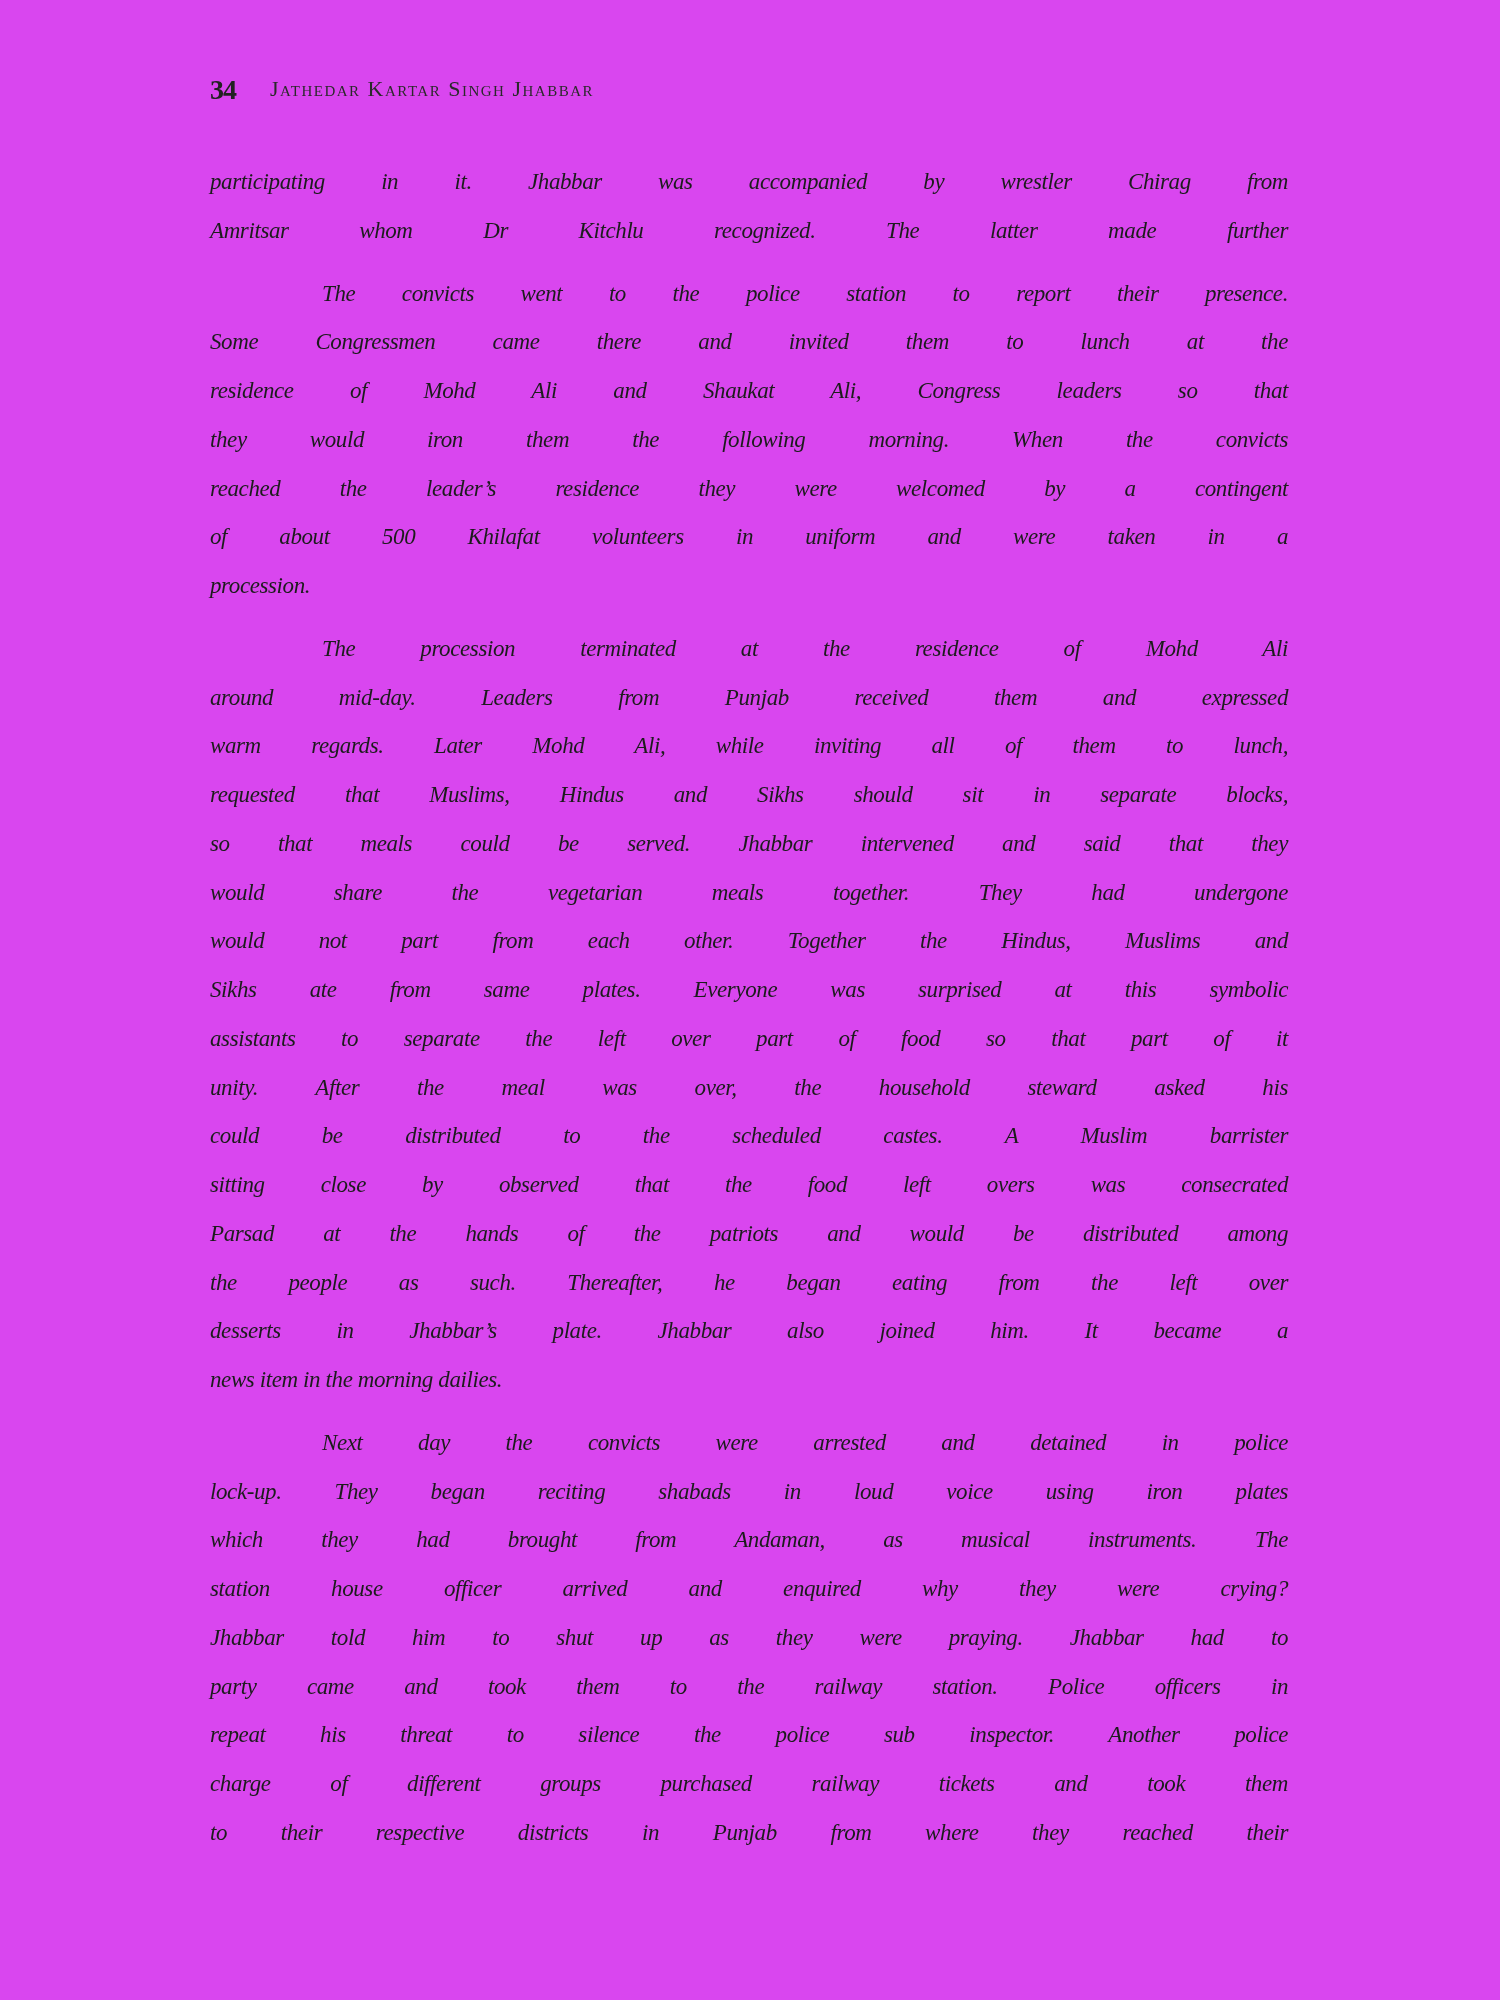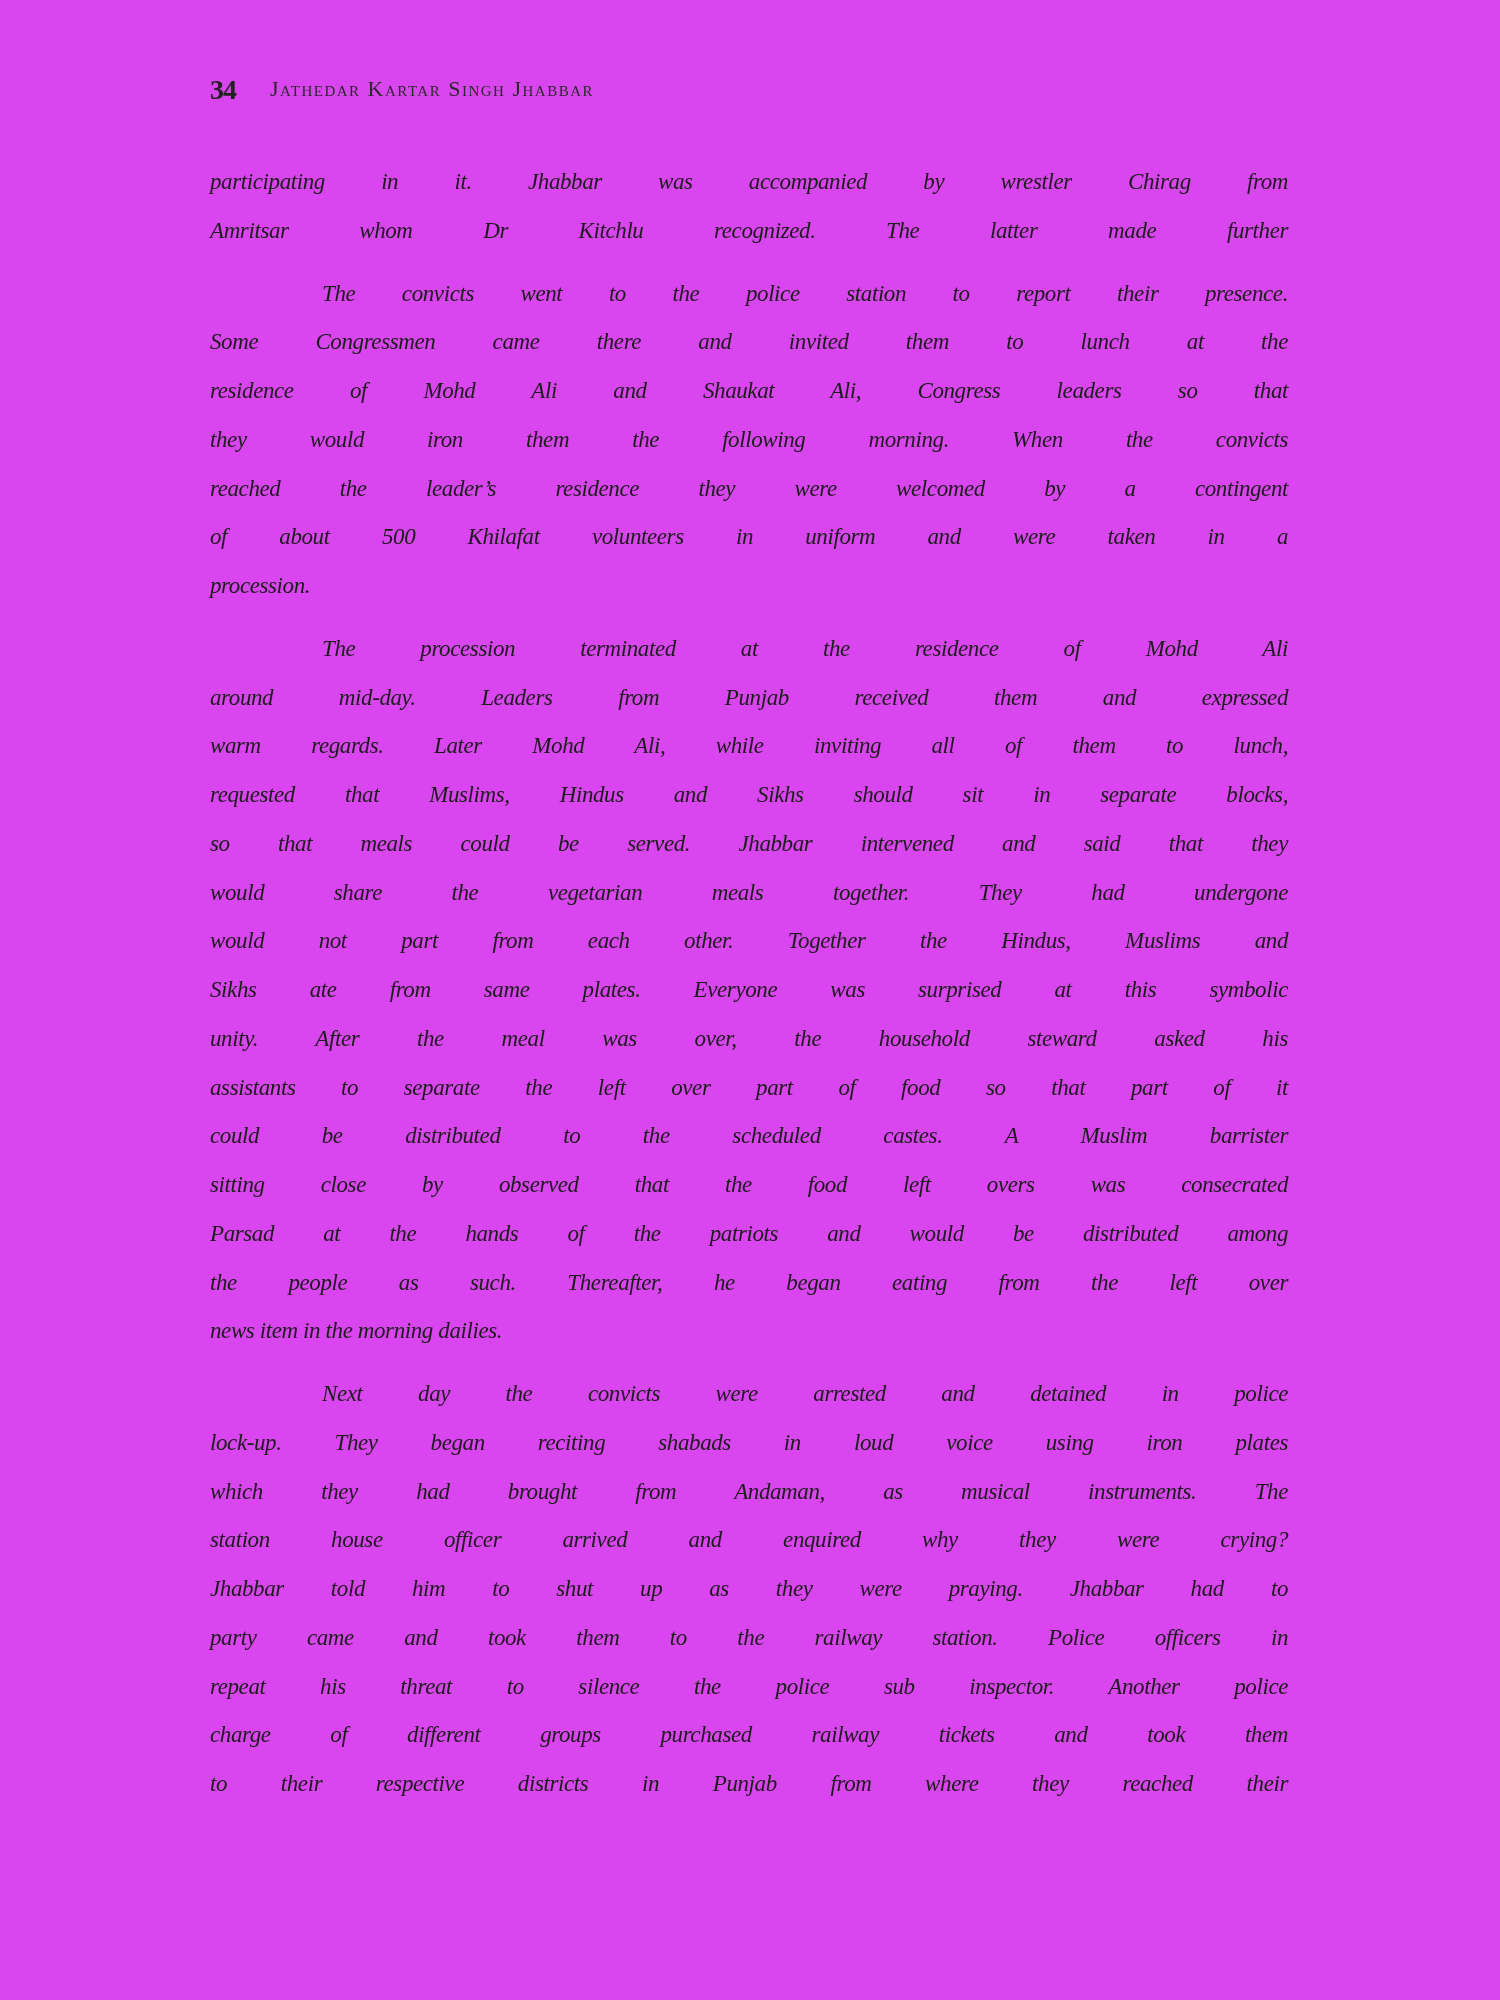--- a/index.html
+++ b/index.html
@@ -102,26 +102,27 @@
 
     <div class="paragraph">
       <span class="line indent">The procession terminated at the residence of Mohd Ali</span>
       <span class="line">around mid-day.  Leaders from Punjab received them and expressed</span>
       <span class="line">warm regards.  Later Mohd Ali, while inviting all of them to lunch,</span>
       <span class="line">requested that Muslims, Hindus and Sikhs should sit in separate blocks,</span>
       <span class="line">so that meals could be served.  Jhabbar intervened and said that they</span>
       <span class="line">would share the vegetarian meals together.  They had undergone</span>
       <span class="line">would not part from each other.  Together the Hindus, Muslims and</span>
       <span class="line">Sikhs ate from same plates.  Everyone was surprised at this symbolic</span>
+      <span class="line">assistants to separate the left over part of food so that part of it</span>
       <span class="line">unity.  After the meal was over, the household steward asked his</span>
-      <span class="line">assistants to separate the left over part of food so that part of it</span>
       <span class="line">could be distributed to the scheduled castes.  A Muslim barrister</span>
       <span class="line">sitting close by observed that the food left overs was consecrated</span>
       <span class="line">Parsad at the hands of the patriots and would be distributed among</span>
       <span class="line">the people as such.  Thereafter, he began eating from the left over</span>
+      <span class="line">desserts in Jhabbar’s plate.  Jhabbar also joined him.  It became a</span>
       <span class="line last">news item in the morning dailies.</span>
     </div>
 
     <div class="paragraph">
       <span class="line indent">Next day the convicts were arrested and detained in police</span>
       <span class="line">lock-up.  They began reciting shabads in loud voice using iron plates</span>
       <span class="line">which they had brought from Andaman, as musical instruments.  The</span>
       <span class="line">station house officer arrived and enquired why they were crying?</span>
       <span class="line">Jhabbar told him to shut up as they were praying.  Jhabbar had to</span>
       <span class="line">party came and took them to the railway station.  Police officers in</span>

